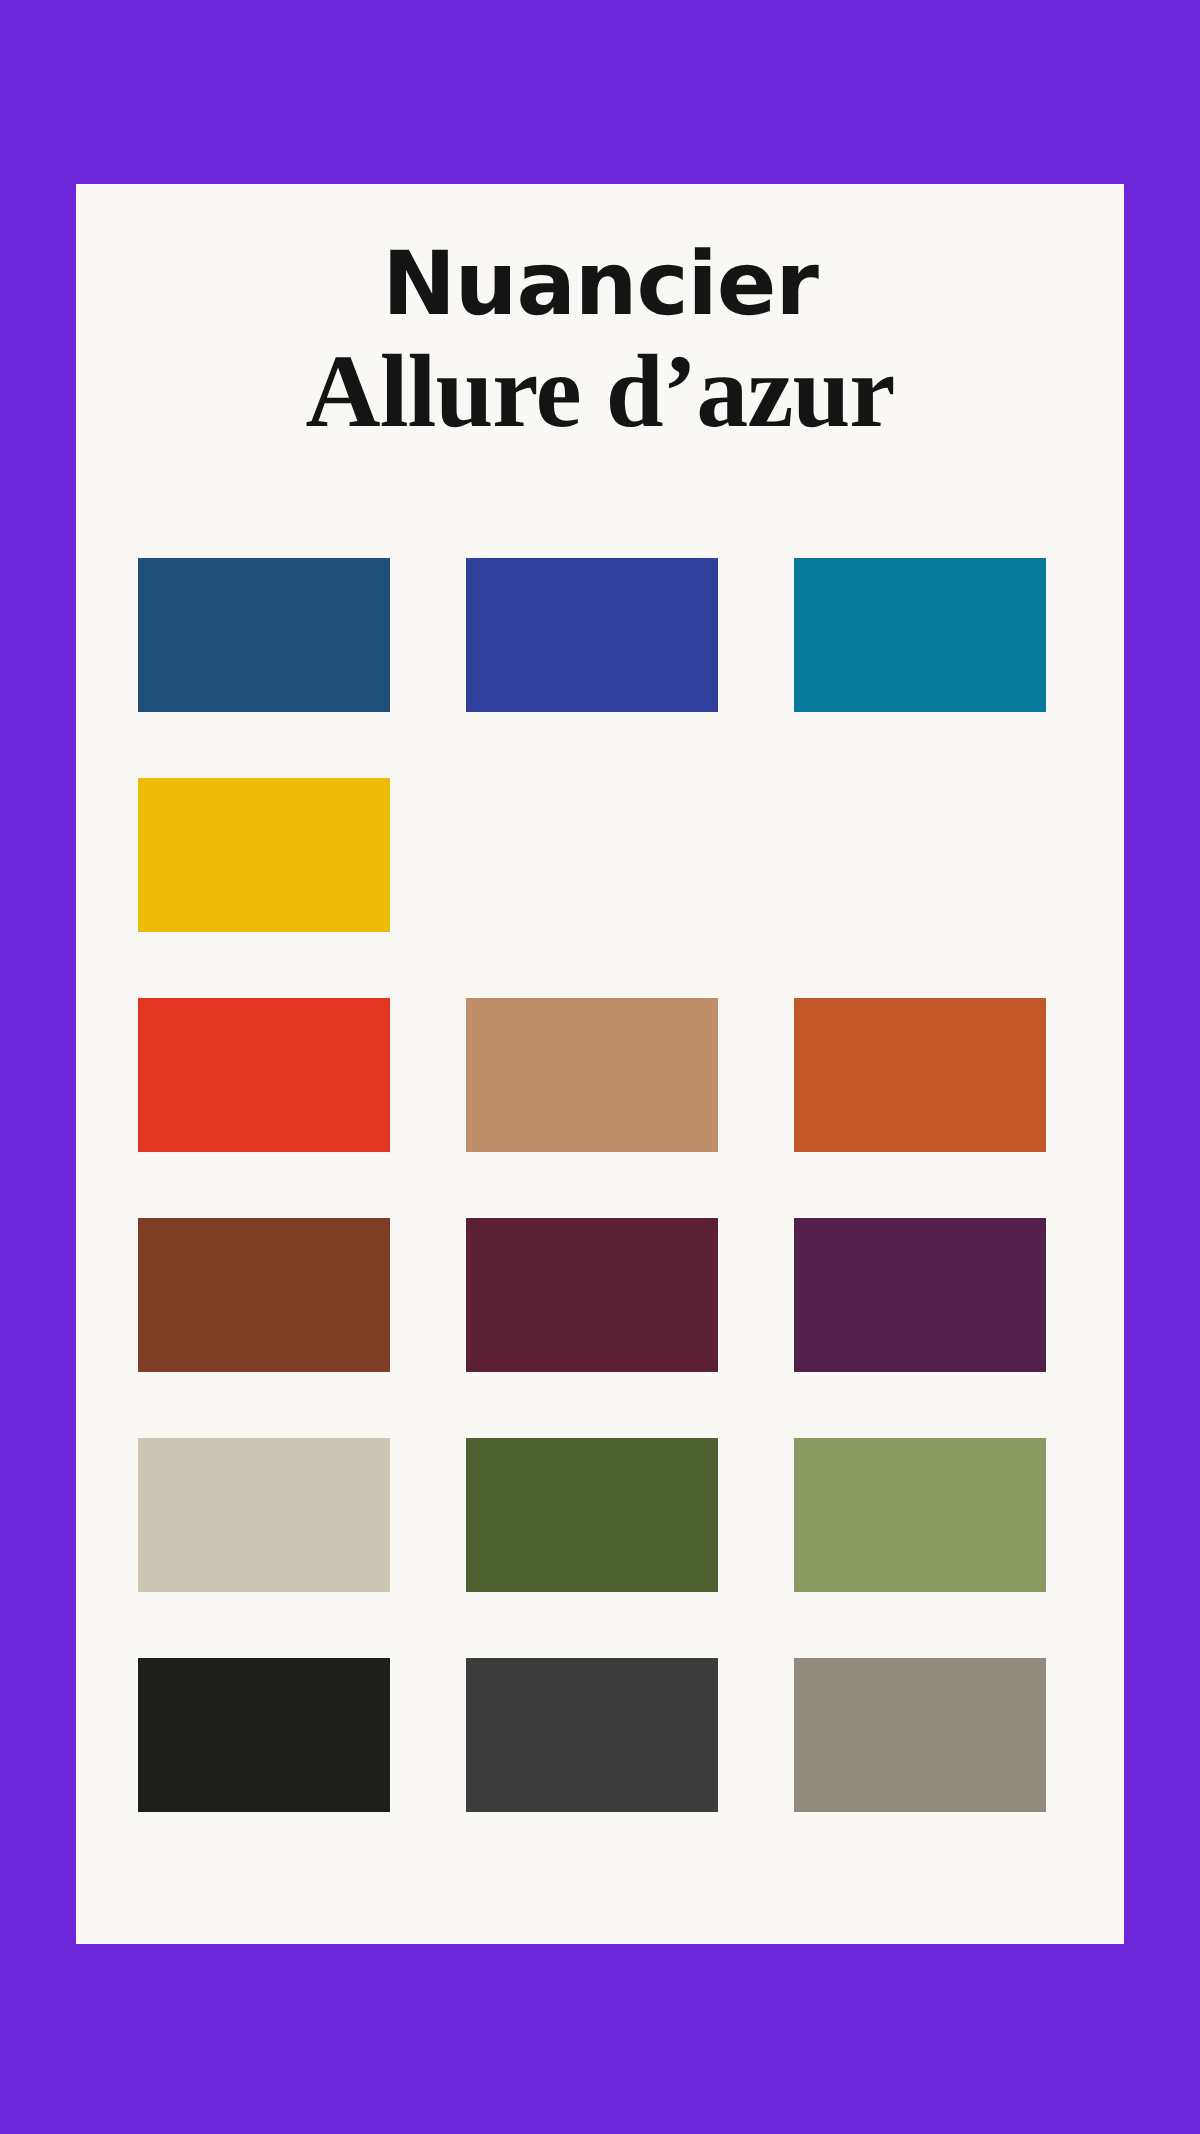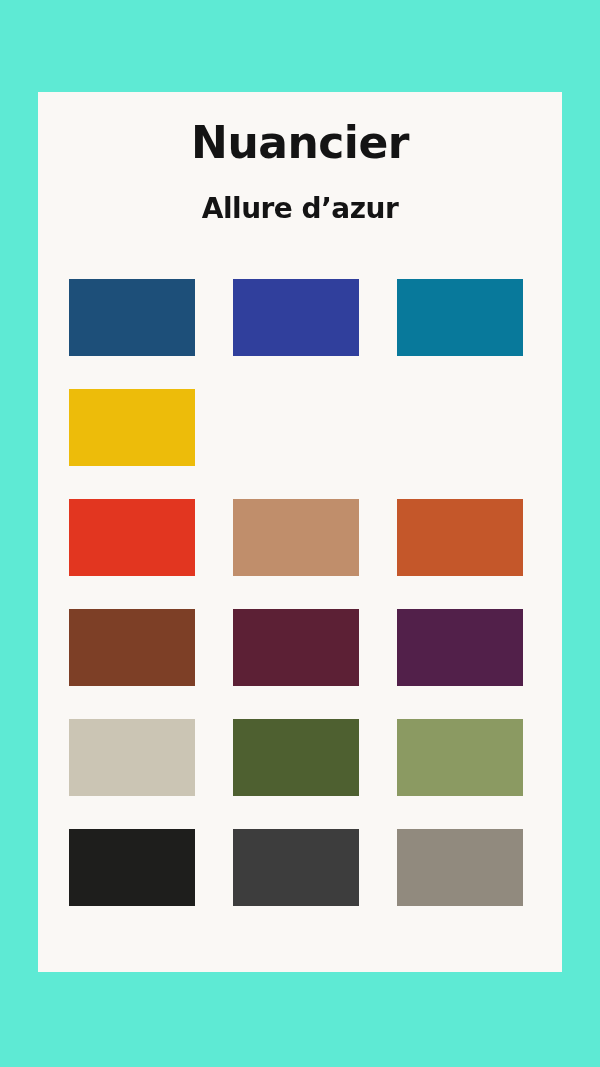--- a/index.html
+++ b/index.html
@@ -40,23 +40,23 @@
     color: #141414;
     font-family: "DejaVu Sans", "Liberation Sans", sans-serif;
     font-weight: bold;
     letter-spacing: -0.5px;
   }
   .title-line.line1 {
     font-size: 44px;
     line-height: 54px;
   }
   .title-line.line2 {
-    font-size: 28px;
+    font-size: 52px;
     line-height: 54px;
-    margin-top: 12px;
+    font-family: Liberation Serif, serif;
   }
   .grid {
     position: absolute;
     left: 31px;
     top: 187px;
     width: 455px;
   }
   .swatch-row {
     display: flex;
     gap: 38px;
@@ -70,21 +70,21 @@
     height: 77px;
     flex: 0 0 126px;
   }
   .swatch.empty {
     background: transparent;
   }
 </style>
 </head>
 <body style="background: rgb(227, 226, 223);">
 
-<div class="stage" style="background: #5eead4;">
+<div class="stage" style="background: #6d28d9;">
   <div class="card" style="background: rgb(250, 248, 245);">
 
     <div class="title-block">
       <span class="title-line line1" style="color: rgb(20, 20, 20);">Nuancier</span>
       <span class="title-line line2" style="color: rgb(20, 20, 20);">Allure d’azur</span>
     </div>
 
     <div class="grid">
         <div class="swatch-row">
           <div class="swatch" style="background: rgb(29, 79, 121);"></div>

